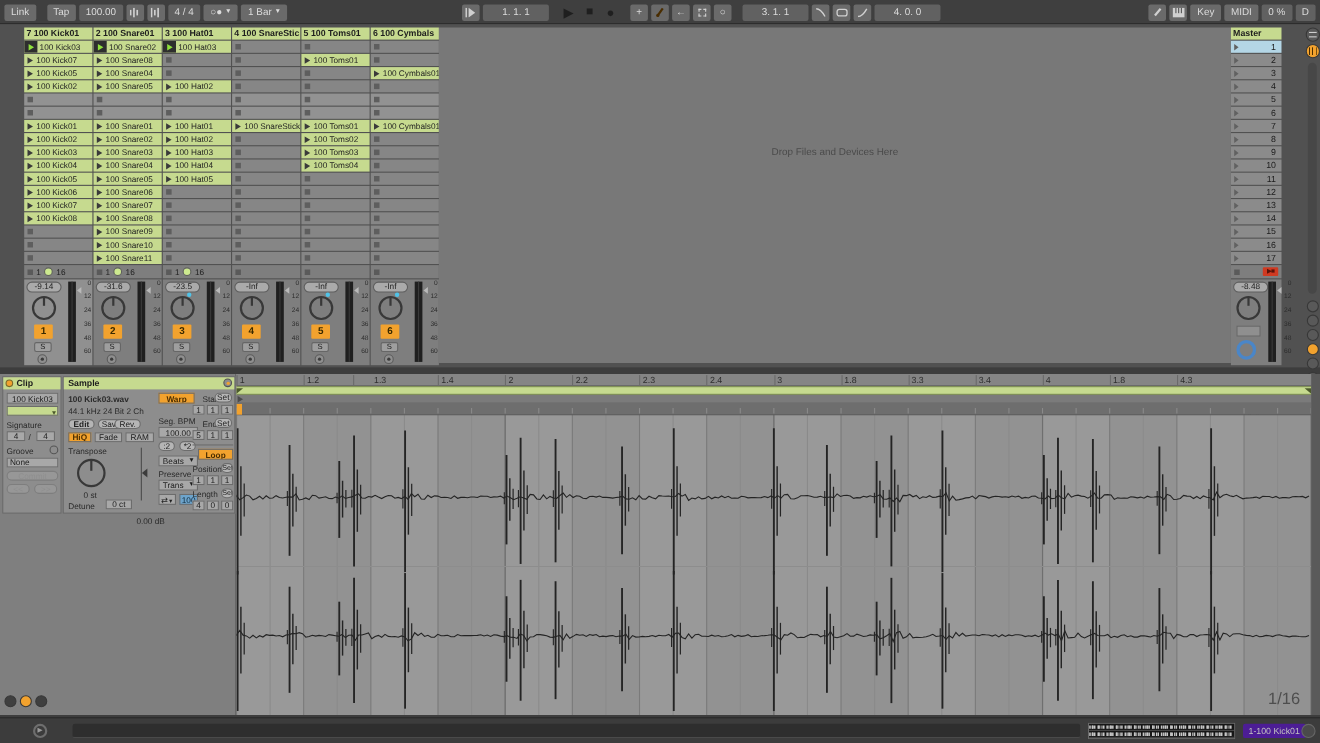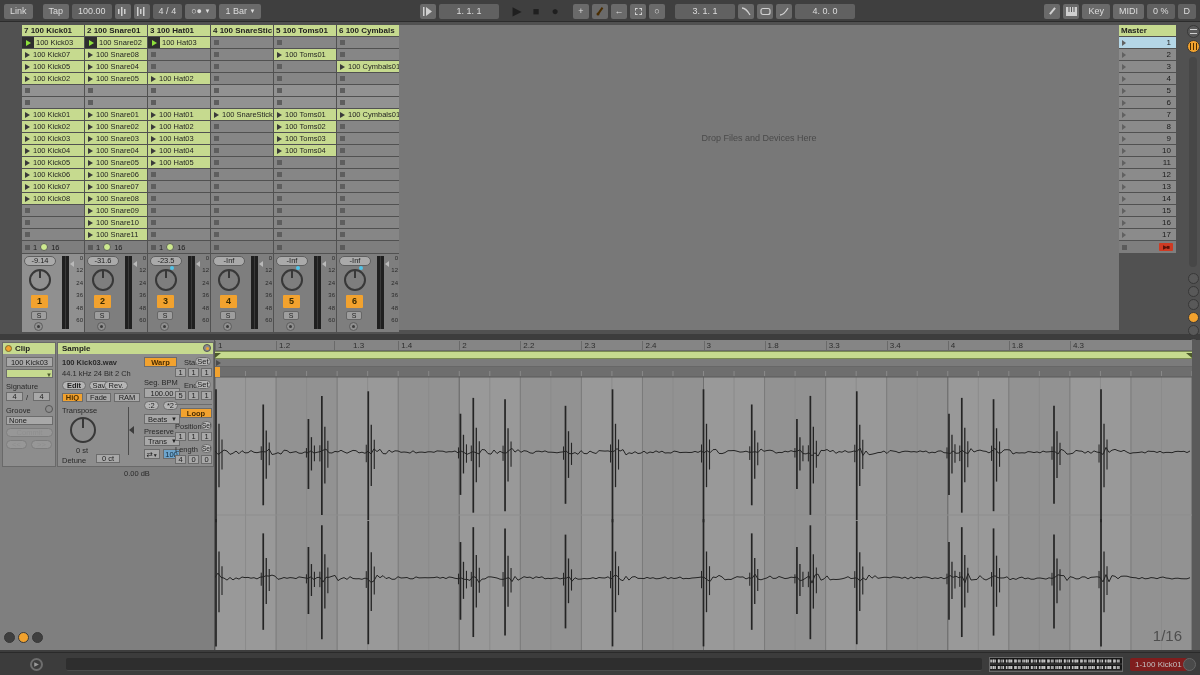--- a/index.html
+++ b/index.html
@@ -39,21 +39,21 @@
   .sbtn{position:absolute;left:9px;top:57px;width:16px;height:9px;background:#9e9e9e;border:1px solid #666;border-radius:2px;font-size:7px;color:#222;text-align:center;line-height:7px;}
   .armbtn{position:absolute;left:12px;top:68px;width:9px;height:9px;border-radius:50%;background:#8f8f8f;border:1px solid #5c5c5c;}
   .armbtn::after{content:"";position:absolute;left:2px;top:2px;width:3px;height:3px;border-radius:50%;background:#3c3c3c;}
   .meterbar{position:absolute;left:40px;top:2px;width:7px;height:73px;background:#1f1f1f;}
   .meterbar::after{content:"";position:absolute;left:3px;top:0;width:1px;height:100%;background:#3a3a3a;}
   .mtri{position:absolute;left:48px;top:7px;width:0;height:0;border-right:4px solid #b9b9b9;border-top:3px solid transparent;border-bottom:3px solid transparent;}
   .mscale{position:absolute;left:49px;top:0;width:12px;height:100%;}
   .mscale span{position:absolute;right:0;font-size:6px;color:#2b2b2b;}
   #dropzone{position:absolute;left:399px;top:3px;width:720px;height:305px;background:#787878;}
   #droptext{position:absolute;left:0;right:0;top:108px;text-align:center;font-size:9px;color:#4a4a4a;}
-  #mastercol{position:absolute;left:1119px;top:3px;width:57px;}
+  #mastercol{position:absolute;left:1119px;top:3px;width:46px;}
   .scene{height:11px;margin-bottom:1px;background:#8b8b8b;display:flex;align-items:center;}
   .scene .tri{width:0;height:0;border-left:4px solid #616161;border-top:3px solid transparent;border-bottom:3px solid transparent;margin-left:3px;}
   .scene .num{flex:1;text-align:right;padding-right:5px;font-size:8px;color:#1c1c1c;}
   .scene.sel{background:#b4d6e6;}
   .mstatus{height:12px;background:#7e7e7e;display:flex;align-items:center;justify-content:space-between;padding:0 3px;}
   .backarr{width:14px;height:8px;background:#cf3a22;border-radius:1px;color:#57130a;font-size:6px;line-height:8px;text-align:center;letter-spacing:-1px;}
   #rstrip{position:absolute;left:1186px;top:3px;width:14px;height:305px;}
   .rcirc{width:13px;height:13px;border-radius:50%;background:#595959;border:1px solid #383838;margin:0 auto 2px auto;display:flex;align-items:center;justify-content:center;}
   .rcirc.sm{width:11px;height:11px;}
   .rcirc.orange{background:#f2a22e;}
@@ -87,21 +87,21 @@
   #scrub{position:absolute;left:0;top:19px;width:977px;height:8px;background:#7b7b7b;border-bottom:1px solid #676767;}
   #scrub .ptri{position:absolute;left:1px;top:1px;width:0;height:0;border-left:5px solid #4c4c4c;border-top:3px solid transparent;border-bottom:3px solid transparent;}
   #wavesvg{position:absolute;left:0;top:27px;width:977px;height:283px;}
   #zoomlabel{position:absolute;right:10px;bottom:6px;font-size:15px;color:#4e4e4e;}
   #rscroll{position:absolute;left:1192px;top:0;width:8px;height:310px;background:#5a5a5a;}
   
   #statusbar{position:absolute;left:0;top:652px;width:1200px;height:23px;background:#3c3c3c;border-top:1px solid #2a2a2a;}
   #sb-circ{position:absolute;left:30px;top:5px;width:13px;height:13px;border-radius:50%;border:2px solid #6e6e6e;color:#9a9a9a;font-size:6px;text-align:center;line-height:9px;}
   #sb-field{position:absolute;left:66px;top:5px;width:916px;height:13px;background:#2e2e2e;border-radius:2px;border-bottom:1px solid #4a4a4a;}
   #ovbox{position:absolute;left:989px;top:4px;width:134px;height:15px;background:#161616;border:1px solid #6a6a6a;}
-  #sb-label{position:absolute;left:1130px;top:5px;height:13px;background:#7f1d1d;border-radius:2px;color:#c2c2c2;font-size:8px;line-height:13px;padding:0 5px;}
+  #sb-label{position:absolute;left:1130px;top:5px;height:13px;background:#4c1d95;border-radius:2px;color:#c2c2c2;font-size:8px;line-height:13px;padding:0 5px;}
   #sb-rcirc{position:absolute;right:4px;top:5px;width:13px;height:13px;border-radius:50%;background:#4a4a4a;border:1px solid #666;}
   svg{display:block;}
 </style>
 </head>
 <body>
 
 <div id="toolbar">
   <div class="tgroup" style="left:4px;">
     <div class="tbtn">Link</div>
     <div class="sep"></div>
@@ -781,20 +781,36 @@
         </div>
         <div class="scene">
           <span class="tri"></span>
           <span class="num">17</span>
         </div>
       </div>
     <div class="mstatus">
       <span class="stopsq" style="width:5px;height:5px;background:#5a5a5a;display:block;"></span>
       <span class="backarr">▶■</span>
     </div>
+    <div class="mixer" id="mastermixer" style="margin-top: 1px;">
+        <div class="volpill">-8.48</div>
+        <div class="knob" style="left: 5px;"></div>
+        <div style="position: absolute; left: 5px; top: 42px; width: 22px; height: 10px; background: rgb(143, 143, 143); border: 1px solid rgb(102, 102, 102);"></div>
+        <div style="position: absolute; left: 5px; top: 55px; width: 18px; height: 18px; border: 3px solid rgb(74, 134, 200); border-radius: 50%;"></div>
+        <div class="meterbar" style="left: 34px;"></div>
+        <div class="mtri" style="left: 42px;"></div>
+        <div class="mscale" style="left: 43px;">
+          <span style="top: 1px;">0</span>
+          <span style="top: 13.4px;">12</span>
+          <span style="top: 25.8px;">24</span>
+          <span style="top: 38.2px;">36</span>
+          <span style="top: 50.6px;">48</span>
+          <span style="top: 63px;">60</span>
+        </div>
+      </div>
   </div>
   <div id="rstrip">
     <div class="rcirc">
         <span class="glyph-lines"></span>
       </div>
     <div class="rcirc orange">
         <span class="glyph-bars"></span>
       </div>
     <div id="scrolltrack"></div>
     <div id="rbot">
@@ -891,21 +907,21 @@
       <div class="rcirc sm" style="margin:0;background:#3f3f3f;"></div>
       <div class="rcirc sm orange" style="margin:0;"></div>
       <div class="rcirc sm" style="margin:0;background:#3f3f3f;"></div>
     </div>
   </div>
 
   <div id="wavearea">
     <div id="ruler">
         <span style="left: 0px;">1</span>
         <span style="left: 61.0625px;">1.2</span>
-        <span style="left: 119px; padding-left: 18px;">1.3</span>
+        <span style="left: 106px; padding-left: 18px;">1.3</span>
         <span style="left: 183.188px;">1.4</span>
         <span style="left: 244.25px;">2</span>
         <span style="left: 305.312px;">2.2</span>
         <span style="left: 366.375px;">2.3</span>
         <span style="left: 427.438px;">2.4</span>
         <span style="left: 488.5px;">3</span>
         <span style="left: 549.562px;">1.8</span>
         <span style="left: 610.625px;">3.3</span>
         <span style="left: 671.688px;">3.4</span>
         <span style="left: 732.75px;">4</span>

